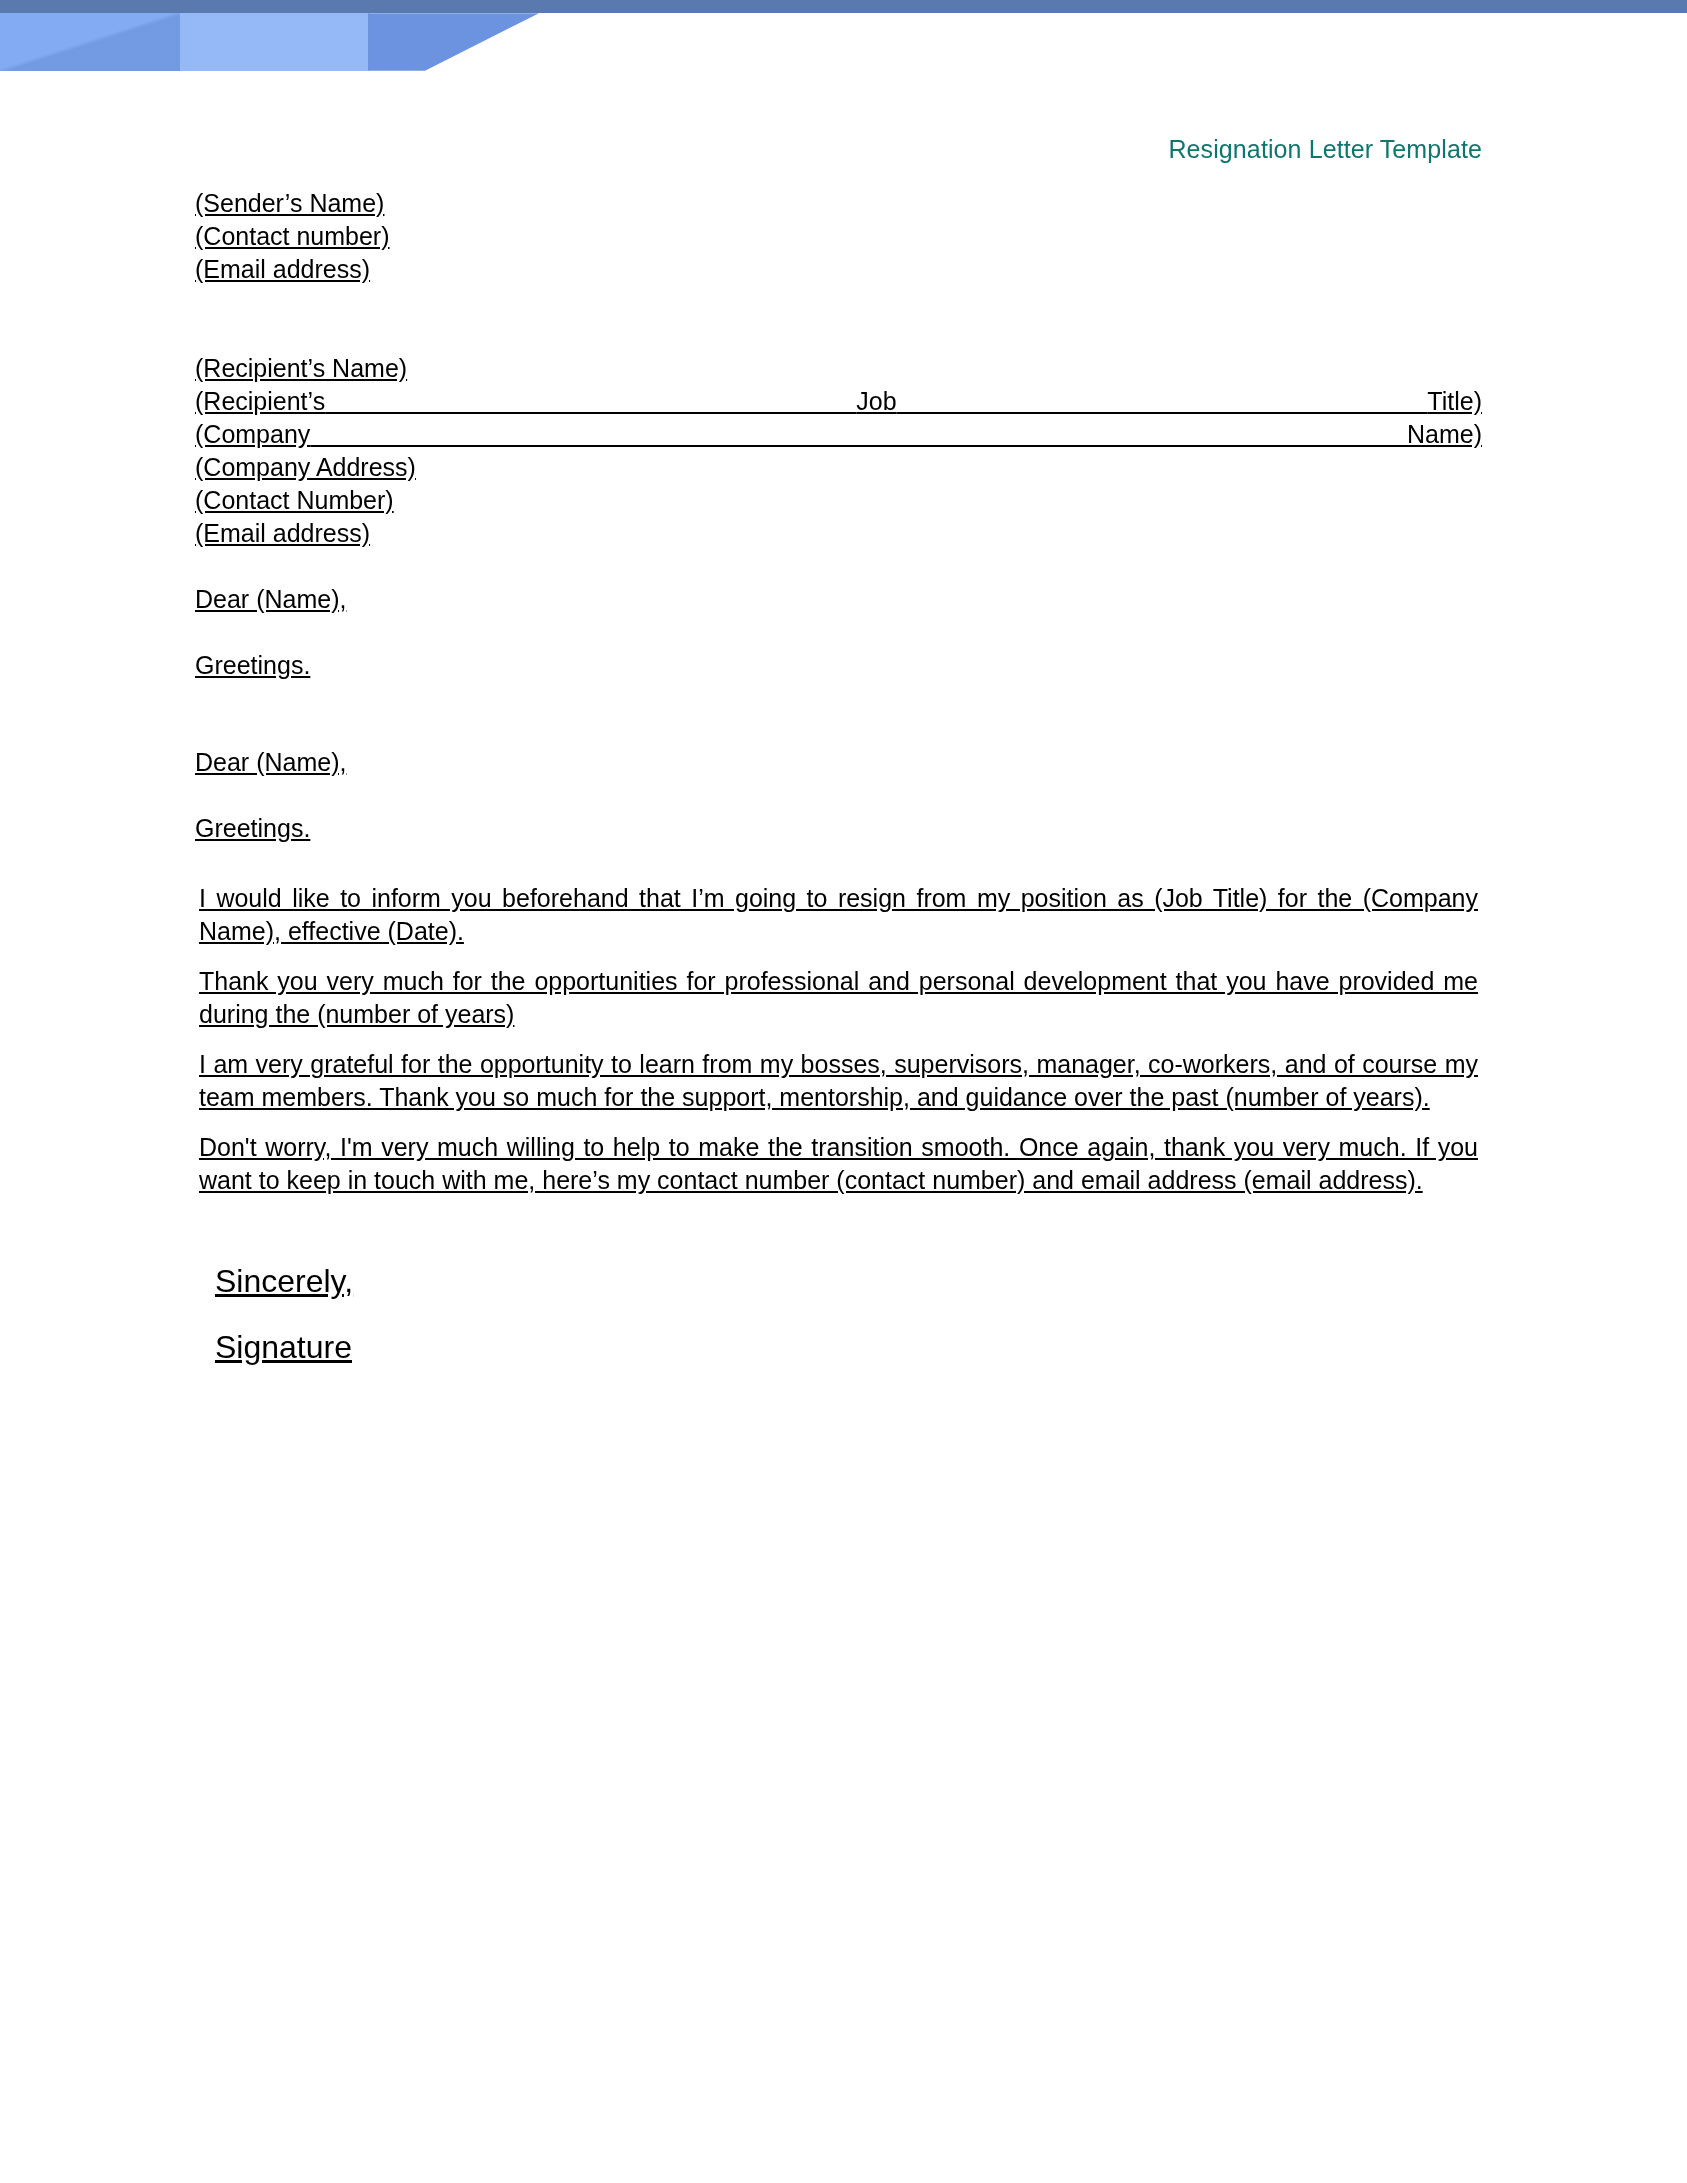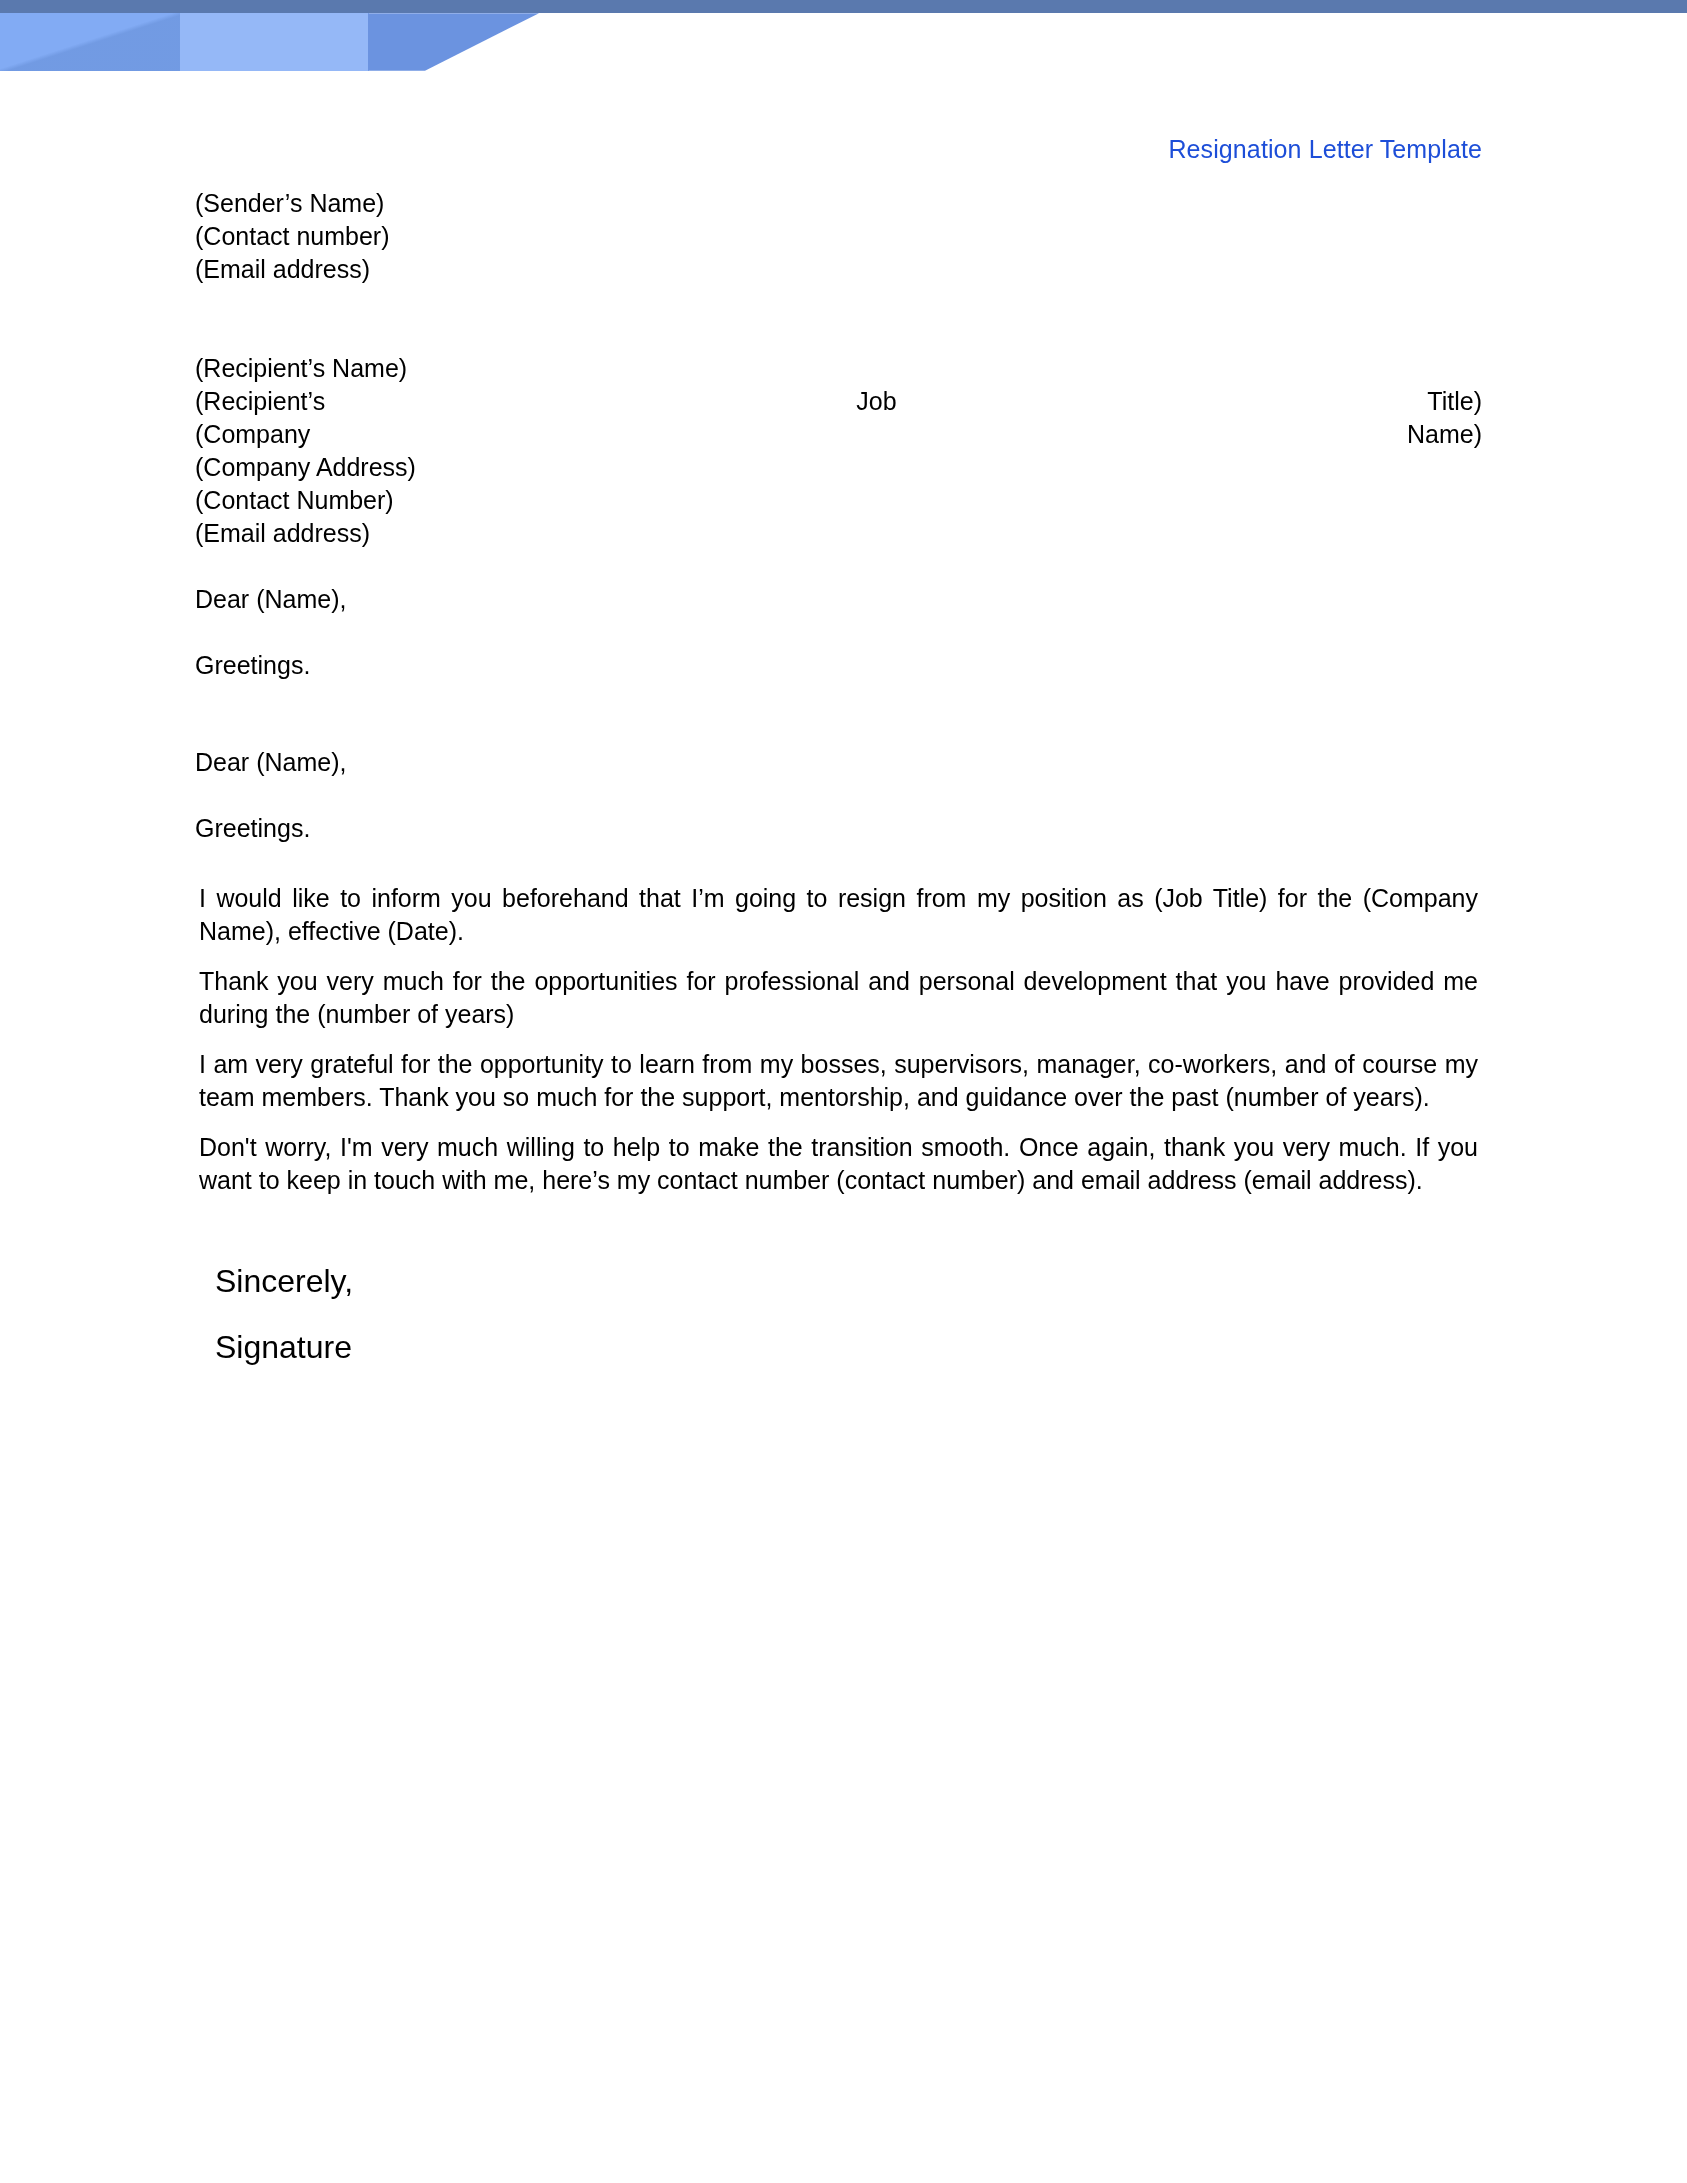--- a/index.html
+++ b/index.html
@@ -65,29 +65,30 @@
   }
 
   
   .doc-title {
     position: absolute;
     top: 135px;
     left: 0;
     width: 1482px;
     text-align: right;
     font-size: 25px;
-    color: #1d4ed8;
+    color: #0f766e;
     letter-spacing: 0.1px;
   }
 
   .content {
     position: absolute;
     left: 195px;
     top: 187px;
     width: 1287px;
+    text-decoration: underline;
   }
 
   .line {
     font-size: 25px;
     line-height: 33px;
     white-space: pre;
   }
   .addr-block {
     margin: 0;
   }

